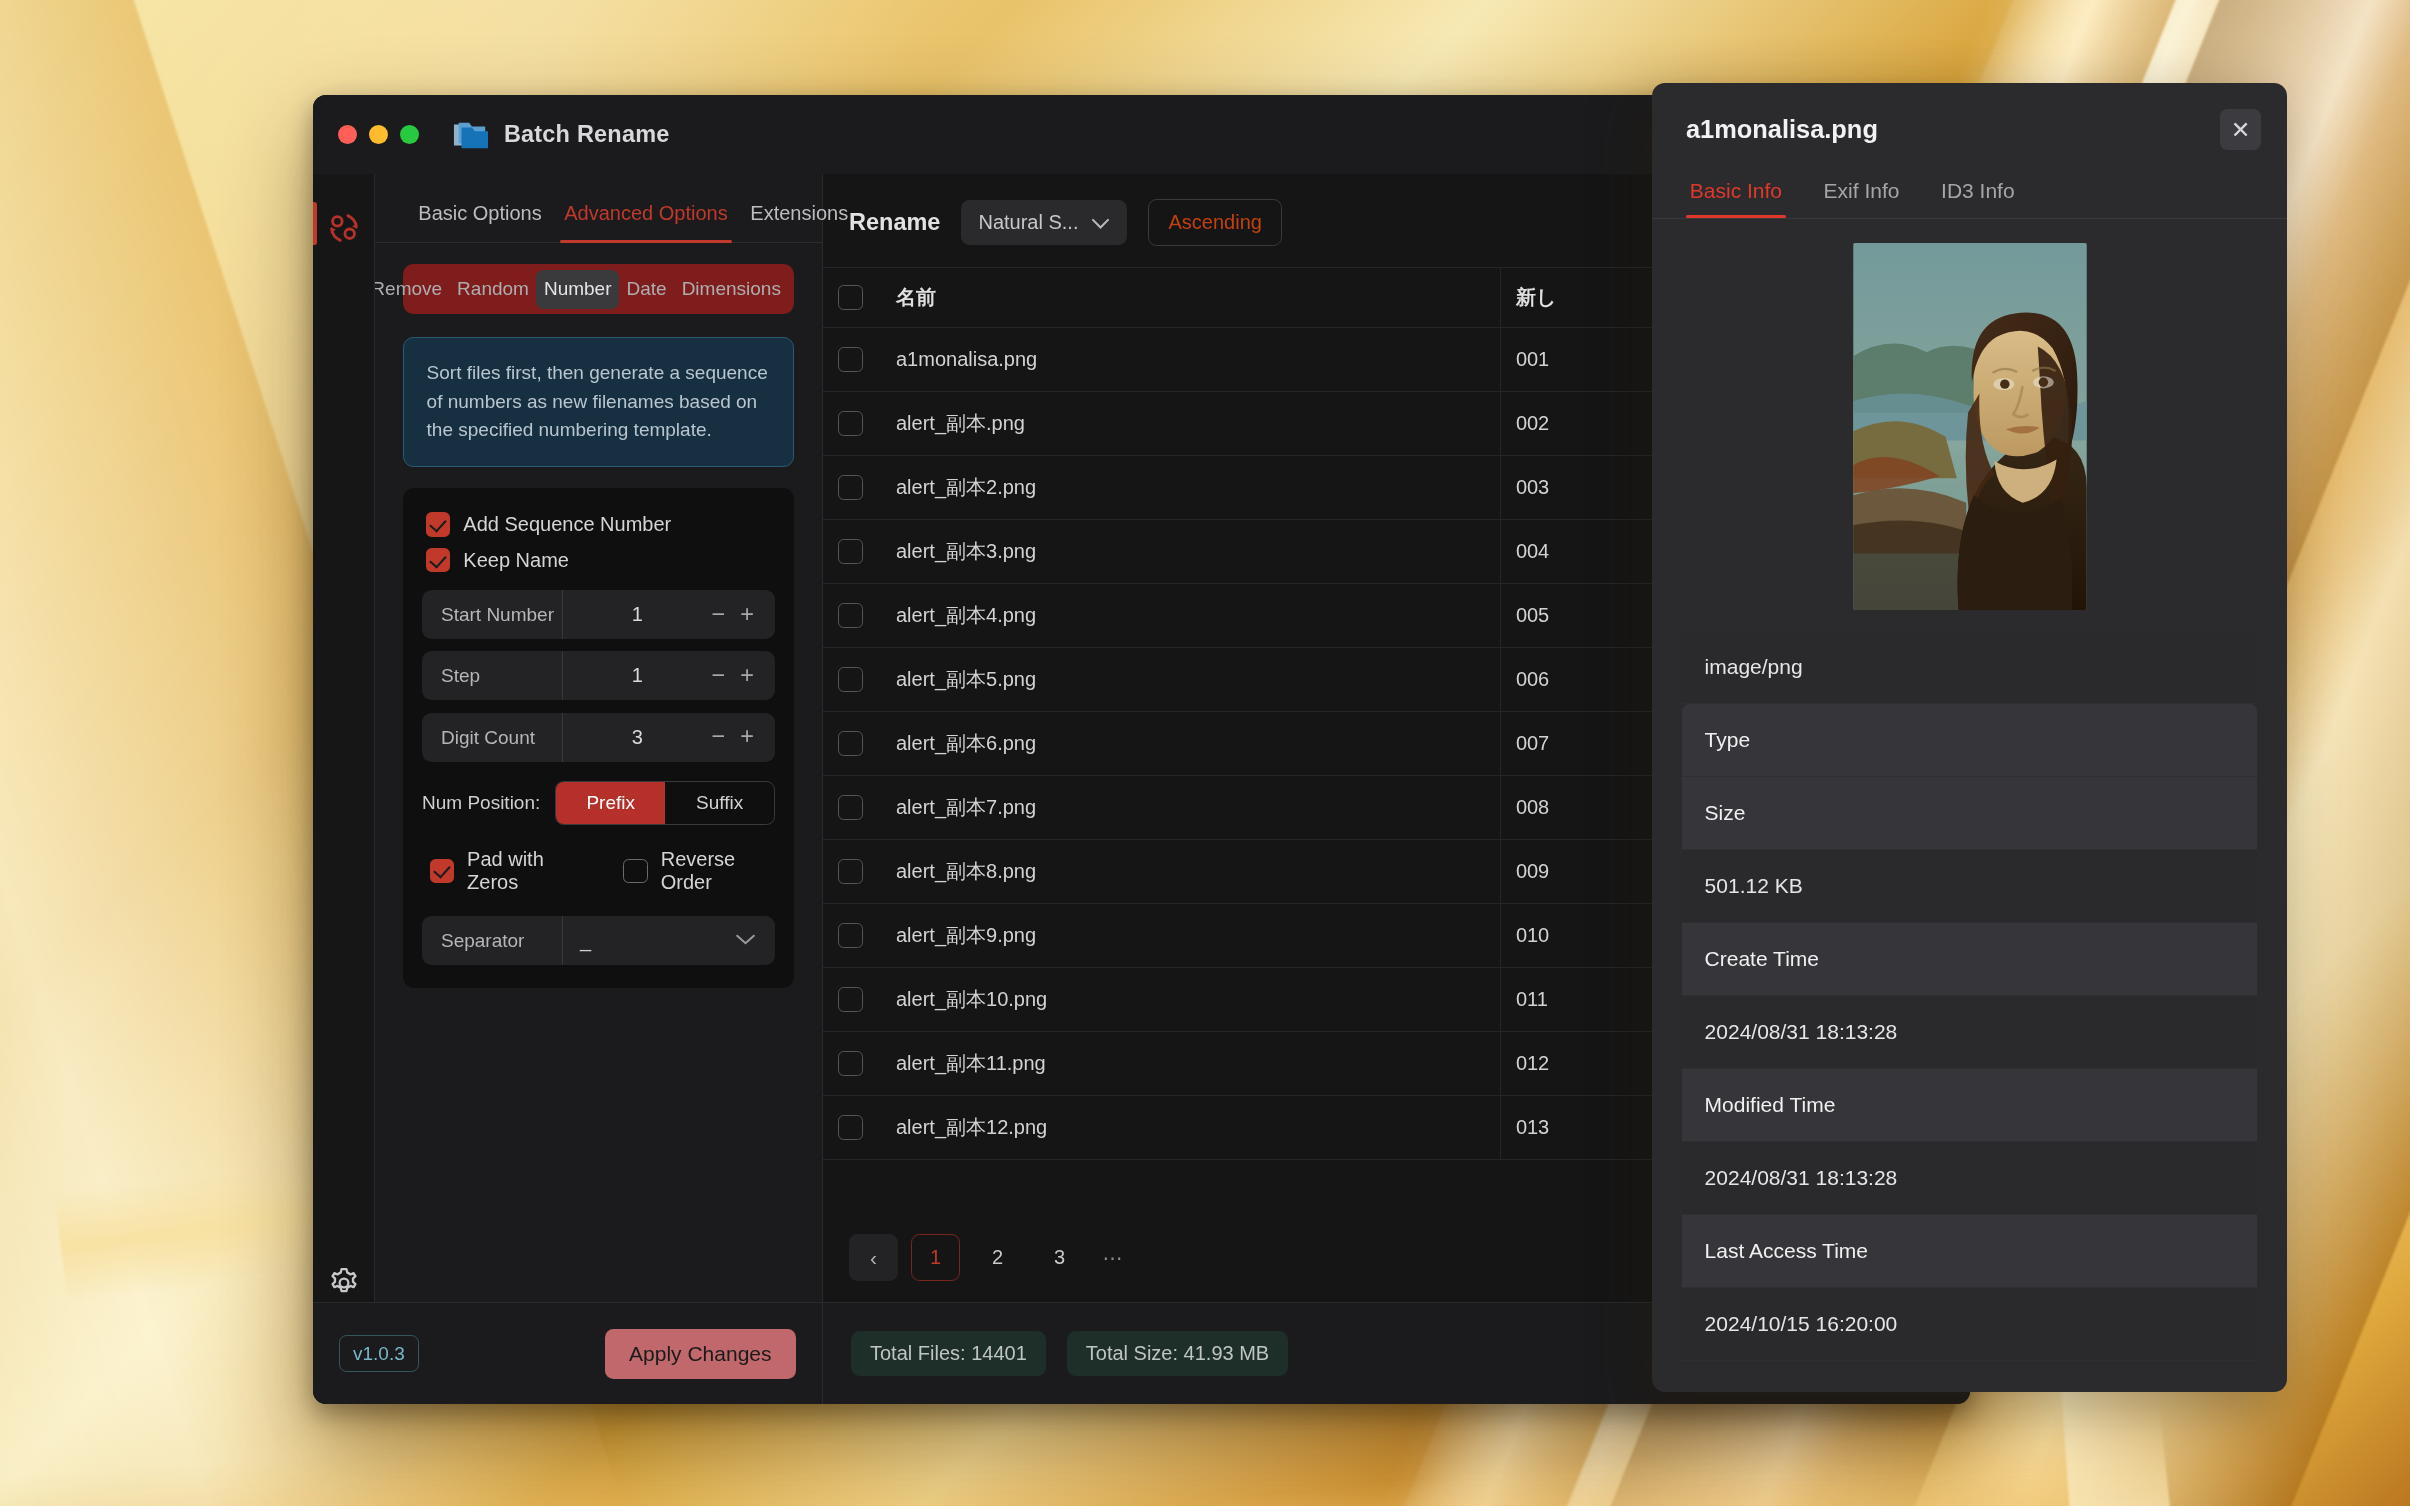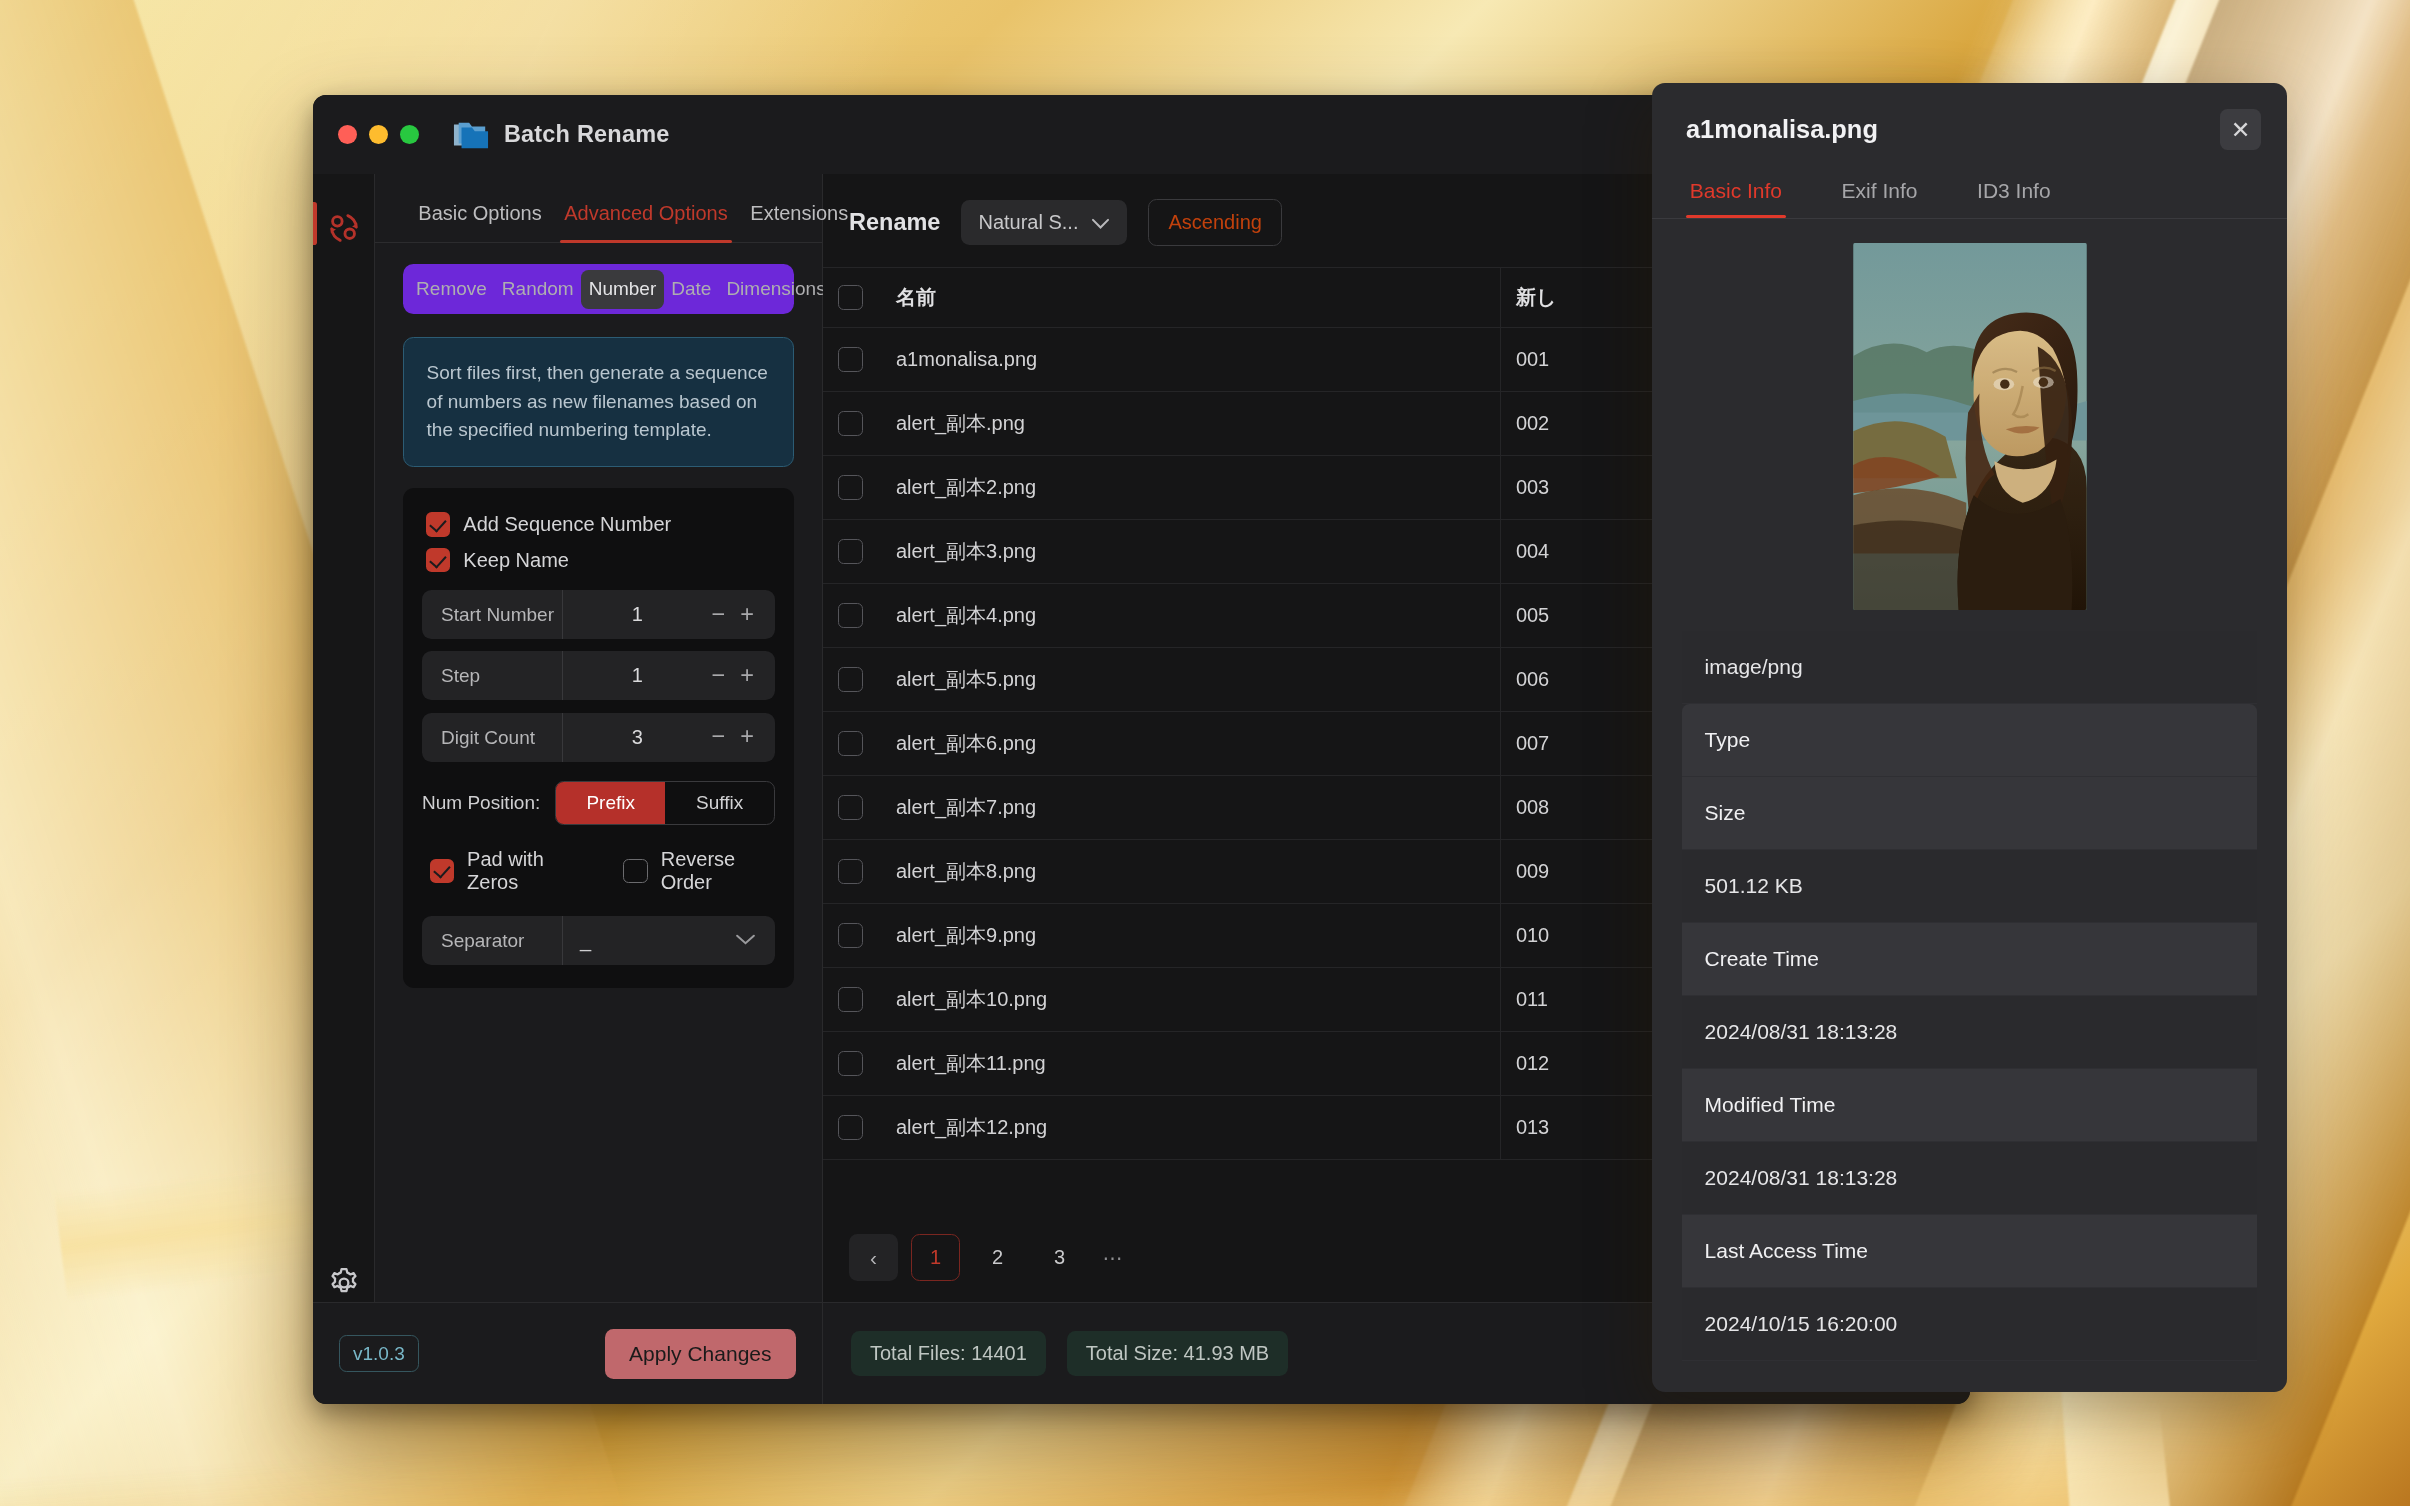--- a/index.html
+++ b/index.html
@@ -158,26 +158,27 @@
     content: "";
     position: absolute;
     left: 7.5px; right: 7.5px; bottom: -0.9px;
     height: 2.8px;
     background: #c0392b;
     border-radius: 1.9px;
   }
 
   .seg-strip {
     margin: 21px 28px 0 28px;
-    background: #6d28d9;
+    background: #7f1d1d;
     border-radius: 10.4px;
     padding: 5.6px;
     display: flex;
     align-items: center;
     gap: 0;
+    justify-content: flex-end;
   }
   .seg {
     color: #aeaeb0;
     font-size: 19px;
     padding: 8.5px 7.5px;
     border-radius: 7.5px;
     white-space: nowrap;
     cursor: default;
   }
   .seg.active { background: #3a3a3d; color: #e4e4e6; }
@@ -462,21 +463,21 @@
   .dp-close {
     width: 41px; height: 41px;
     background: #3c3c40;
     border-radius: 7.5px;
     display: flex; align-items: center; justify-content: center;
     color: #d7d7d9; font-size: 23.5px;
     cursor: default;
   }
   .dp-tabs {
     display: flex;
-    gap: 52px;
+    gap: 34px;
     padding: 0 34px;
     border-bottom: 0.9px solid #3a3a3e;
     flex: 0 0 auto;
   }
   .dp-tab {
     color: #a6a6a9;
     font-size: 21px;
     padding: 7.5px 3.8px 15px 3.8px;
     position: relative;
     cursor: default;

